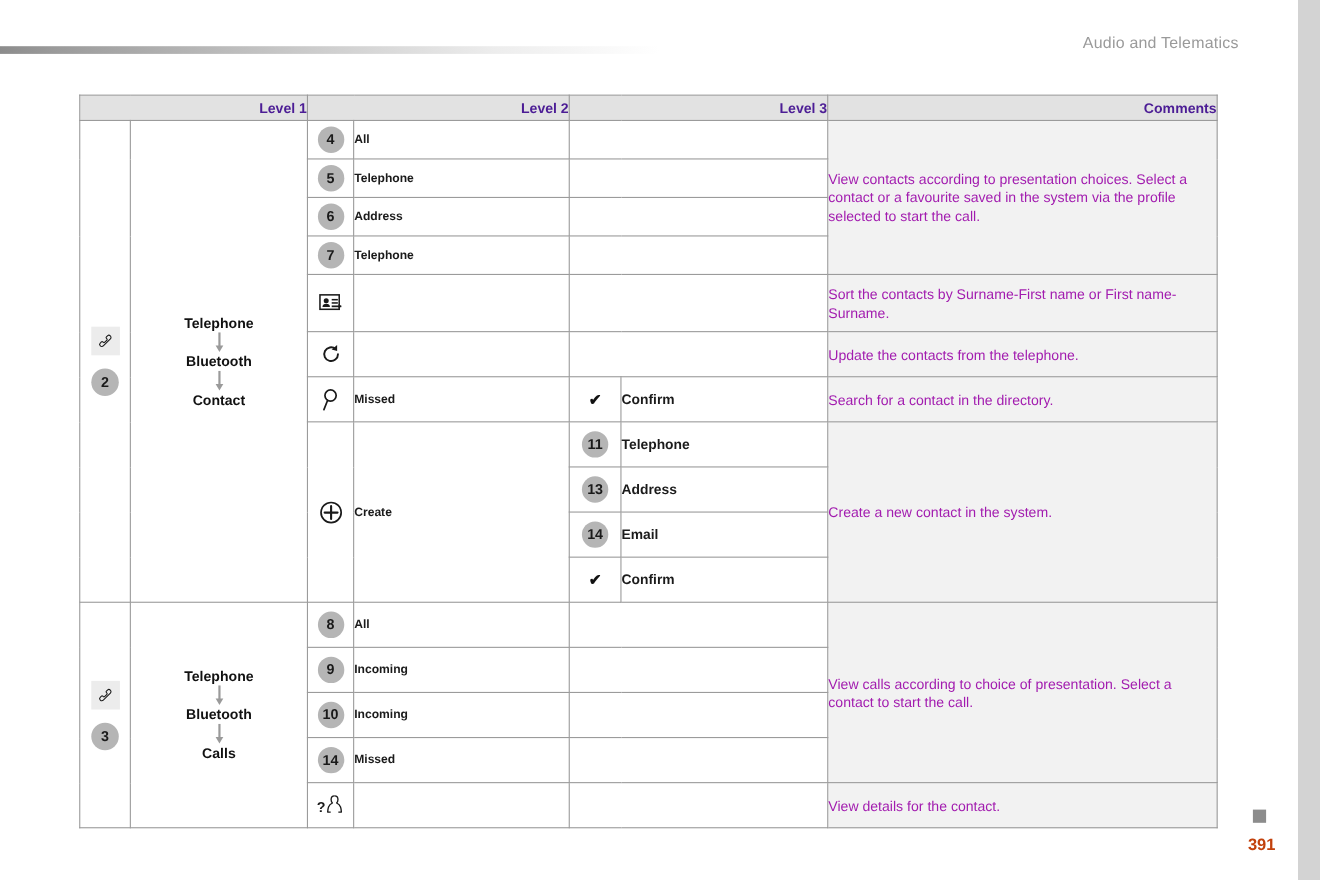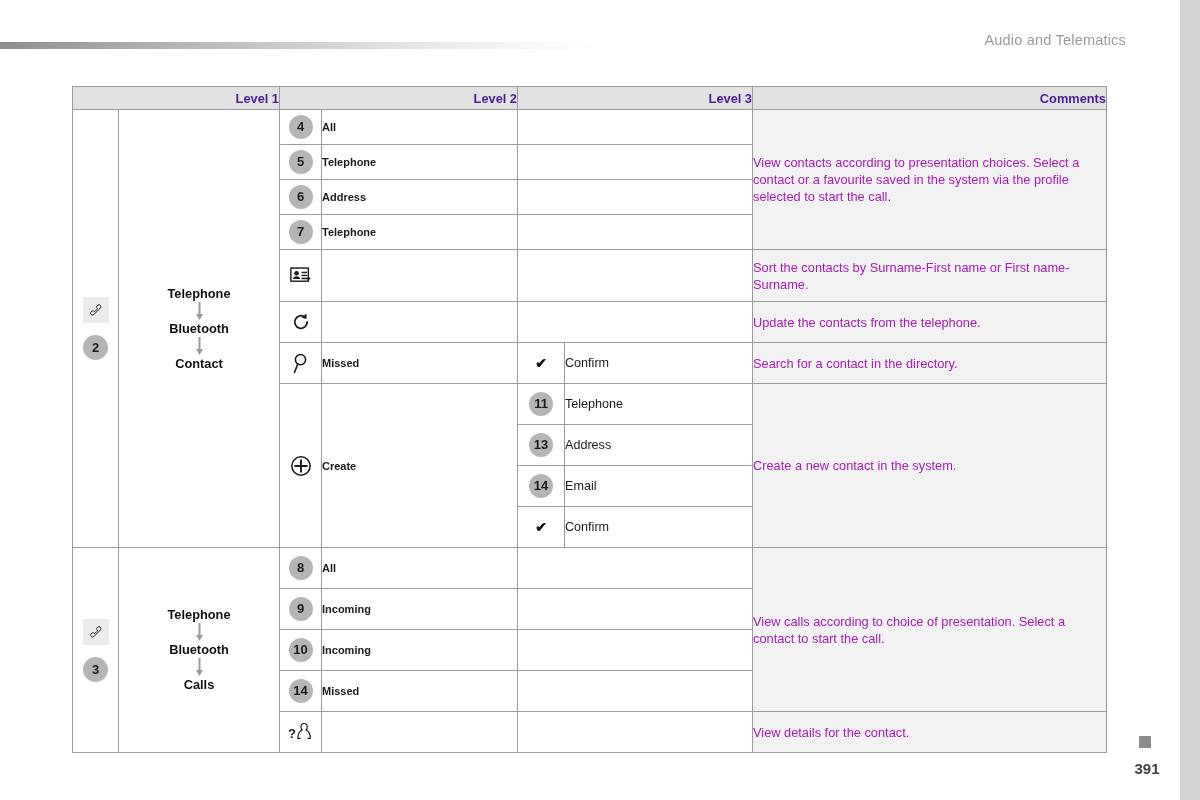--- a/index.html
+++ b/index.html
@@ -94,21 +94,21 @@
     color: #a21caf;
     vertical-align: middle;
     text-align: left;
   }
   td.level2-label {
     font-weight: bold;
     padding-left: 10px;
     font-size: 11px;
   }
   td.level3-label {
-    font-weight: normal;
+    font-weight: bold;
     padding-left: 8px;
     font-size: 12.6px;
   }
   td.icon-cell { text-align: center; }
   td.nav-cell {
     text-align: center;
     padding: 6px 4px;
   }
   td.badge-cell {
     text-align: center;
@@ -188,21 +188,21 @@
     background: #8c8c8c;
   }
   .page-num {
     position: absolute;
     left: 1125px;
     top: 760px;
     width: 44px;
     text-align: center;
     font-size: 15px;
     font-weight: bold;
-    color: #404040;
+    color: #c2410c;
   }
 </style>
 </head>
 <body>
 
 <div class="page">
 
   <div class="edge-strip"></div>
 
   <div class="header-bar"></div>

